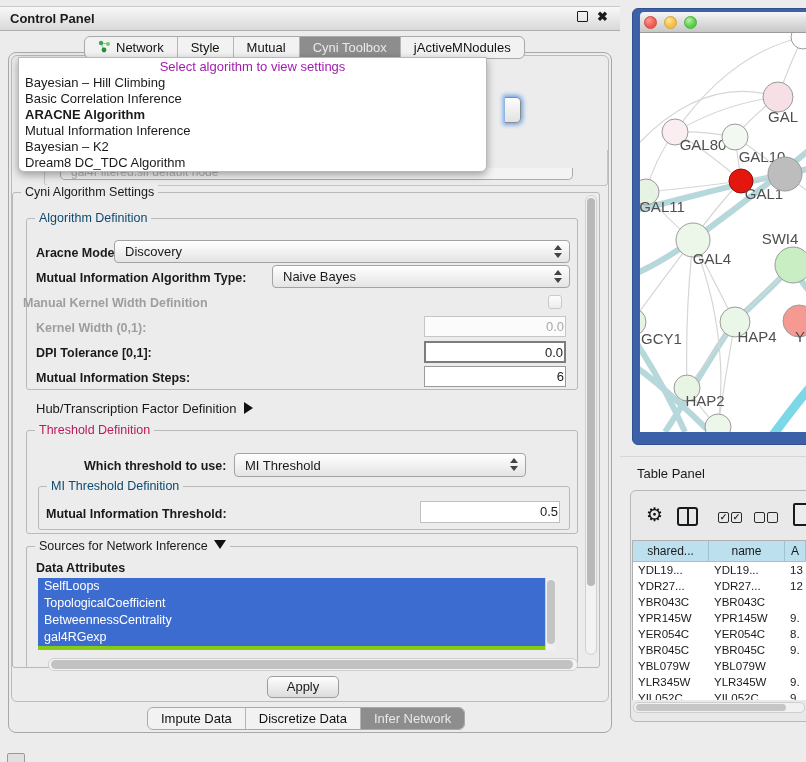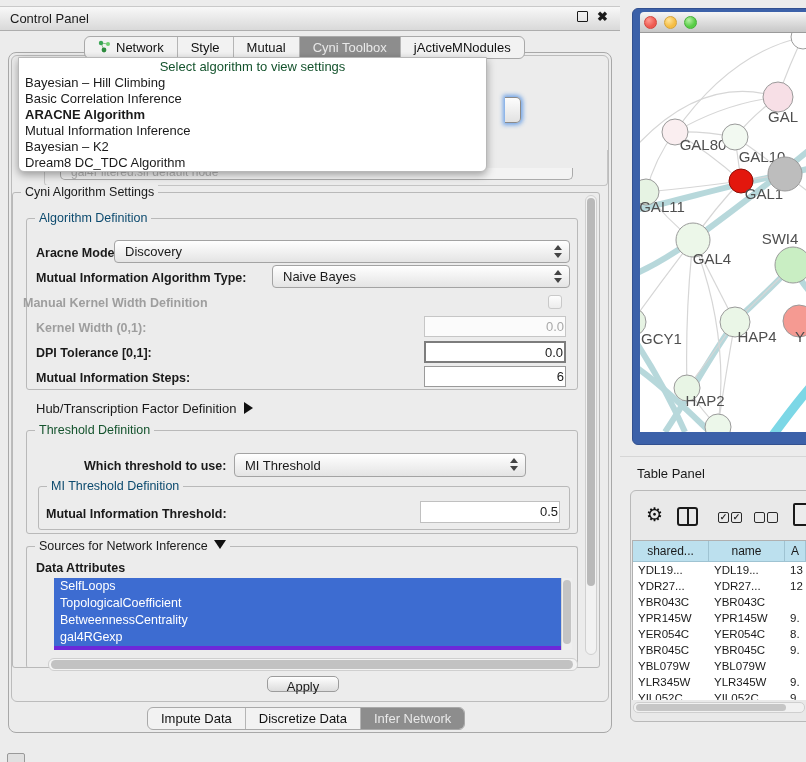--- a/index.html
+++ b/index.html
@@ -4,21 +4,21 @@
 <style>
   * { margin:0; padding:0; box-sizing:border-box; }
   html,body { width:806px; height:762px; }
   body { font-family:"Liberation Sans", sans-serif; background:#ececec; color:#1a1a1a; }
   #stage { position:relative; width:806px; height:762px; overflow:hidden; background:#ececec; }
 
   
   .titlebar { position:absolute; left:0; top:6; top:6px; width:620px; height:25px;
     background:linear-gradient(#f8f8f8,#d9d9d9); border-top:1px solid #c9c9c9; border-bottom:1px solid #adadad;
     display:flex; align-items:center; font-size:13px; }
-  .titlebar .t { margin-left:10px; }
+  .titlebar .t { margin-left:10px;font-weight:bold; }
   .tb-btns { position:absolute; right:12px; top:4px; display:flex; gap:9px; align-items:center; }
   .float-ico { width:11px; height:11px; border:1.5px solid #1a1a1a; border-radius:1px; }
   .close-ico { font-size:13px; font-weight:bold; line-height:11px; }
 
   .tabgroup { position:absolute; display:flex; height:23px; border:1px solid #a9a9a9; border-radius:6px;
     overflow:hidden; background:#f2f2f2; font-size:13px; }
   .tabgroup .tab { display:flex; align-items:center; gap:5px; padding:0 13px; border-right:1px solid #b5b5b5;
     color:#111; white-space:nowrap; }
   .tabgroup .tab:last-child { border-right:none; }
   .tabgroup .tab.sel { background:#8d8d8d; color:#e9e9e9; }
@@ -35,29 +35,29 @@
     border:1px solid #ababab; border-top:none; border-radius:0 0 5px 5px; background:#f3f3f3; }
   .behind-combo span { position:absolute; left:10px; top:-3px; font-size:12px; color:#b5b5b5; }
   .behind-focus { position:absolute; left:505px; top:97px; width:16px; height:26px;
     border:1px solid #8a8a8a; border-left:none; border-radius:0 5px 5px 0;
     background:linear-gradient(#fdfdfd,#e2e2e2); box-shadow:0 0 4px 2px rgba(90,150,230,.85); }
 
   
   .dropdown { position:absolute; left:18px; top:57px; width:469px; height:115px; background:#fff;
     border:1px solid #b8b8b8; border-radius:0 0 6px 6px; box-shadow:0 3px 9px rgba(0,0,0,.35);
     z-index:50; font-size:13px; }
-  .dropdown .ph { height:17px; line-height:17px; text-align:center; color:#14532d; }
+  .dropdown .ph { height:17px; line-height:17px; text-align:center; color:#a21caf; }
   .dropdown .it { height:16px; line-height:16px; padding-left:6px; white-space:nowrap; }
   .dropdown .it.bold { font-weight:bold; }
 
   
   .fs { position:absolute; border:1px solid #b9b9b9; border-radius:3px; }
   .fs > .lg { position:absolute; top:-8px; left:8px; background:#ececec; padding:0 4px; font-size:12.5px; }
   .lg.blue { color:#0c4a6e; }
-  .lg.green { color:#14532d; }
+  .lg.green { color:#be185d; }
 
   .lbl { position:absolute; font-size:12.5px; font-weight:bold; white-space:nowrap; }
   .lbl.dis { color:#9e9e9e; }
 
   .combo { position:absolute; height:23px; border:1px solid #a3a3a3; border-radius:4px;
     background:linear-gradient(#ffffff,#e4e4e4); font-size:13px; display:flex; align-items:center; }
   .combo .v { margin-left:10px; white-space:nowrap; }
   .combo .arr { position:absolute; right:7px; top:4px; width:8px; }
   .combo .arr i { display:block; width:0; height:0; border-left:4px solid transparent; border-right:4px solid transparent; }
   .combo .arr i.up { border-bottom:5px solid #444; margin-bottom:3px; }
@@ -70,34 +70,34 @@
 
   .chk { position:absolute; width:14px; height:14px; border:1px solid #c9c9c9; border-radius:3px;
     background:linear-gradient(#fdfdfd,#ececec); }
 
   .tri-right { display:inline-block; width:0; height:0; border-top:6px solid transparent;
     border-bottom:6px solid transparent; border-left:9px solid #111; vertical-align:-1px; margin-left:8px; }
   .tri-down { display:inline-block; width:0; height:0; border-left:6px solid transparent;
     border-right:6px solid transparent; border-top:9px solid #111; vertical-align:1px; margin-left:6px; }
 
   
-  .attr-list { position:absolute; left:38px; top:578px; width:518px; height:72px; background:#6d28d9; overflow:hidden;margin-left:16px; }
+  .attr-list { position:absolute; left:38px; top:578px; width:518px; height:72px; background:#84cc16; overflow:hidden; }
   .attr-list .row { height:17px; line-height:17px; width:507px; background:#3d6cd1; color:#fff;
     font-size:12.5px; padding-left:6px; white-space:nowrap; }
   .attr-vscroll { position:absolute; right:0; top:0; width:11px; height:72px; background:#efefef; border-left:1px solid #d2d2d2; }
   .attr-vscroll .th { position:absolute; left:1px; top:2px; width:8px; height:64px; background:#c4c4c4; border-radius:4px; }
 
   .vscroll { position:absolute; left:585px; top:195px; width:12px; height:460px; background:#f2f2f2;
     border:1px solid #d0d0d0; border-radius:6px; }
   .vscroll .th { position:absolute; left:1px; top:2px; width:8px; height:388px; background:#b9b9b9; border-radius:4px; }
   .hscroll { position:absolute; left:48px; top:658px; width:530px; height:13px; background:#f3f3f3;
     border:1px solid #cfcfcf; border-radius:6px; }
   .hscroll .th { position:absolute; left:2px; top:1px; width:522px; height:9px; background:#c2c2c2; border-radius:5px; }
 
-  .apply-btn { position:absolute; left:267px; top:676px; width:72px; height:16px;
+  .apply-btn { position:absolute; left:267px; top:676px; width:72px; height:22px;
     border:1px solid #9c9c9c; border-radius:5px; background:linear-gradient(#fefefe,#dcdcdc);
     font-size:13px; text-align:center; line-height:20px; }
 
   .corner-ico { position:absolute; left:7px; top:753px; width:18px; height:12px;
     border:1px solid #999; background:#e0e0e0; border-radius:2px; }
 
   
   .netwin { position:absolute; left:632px; top:8px; width:178px; height:437px;
     background:#3c61a9; border:1px solid #32508f; border-radius:6px 0 0 6px; }
   .net-titlebar { position:absolute; left:640px; top:12px; width:166px; height:21px;

